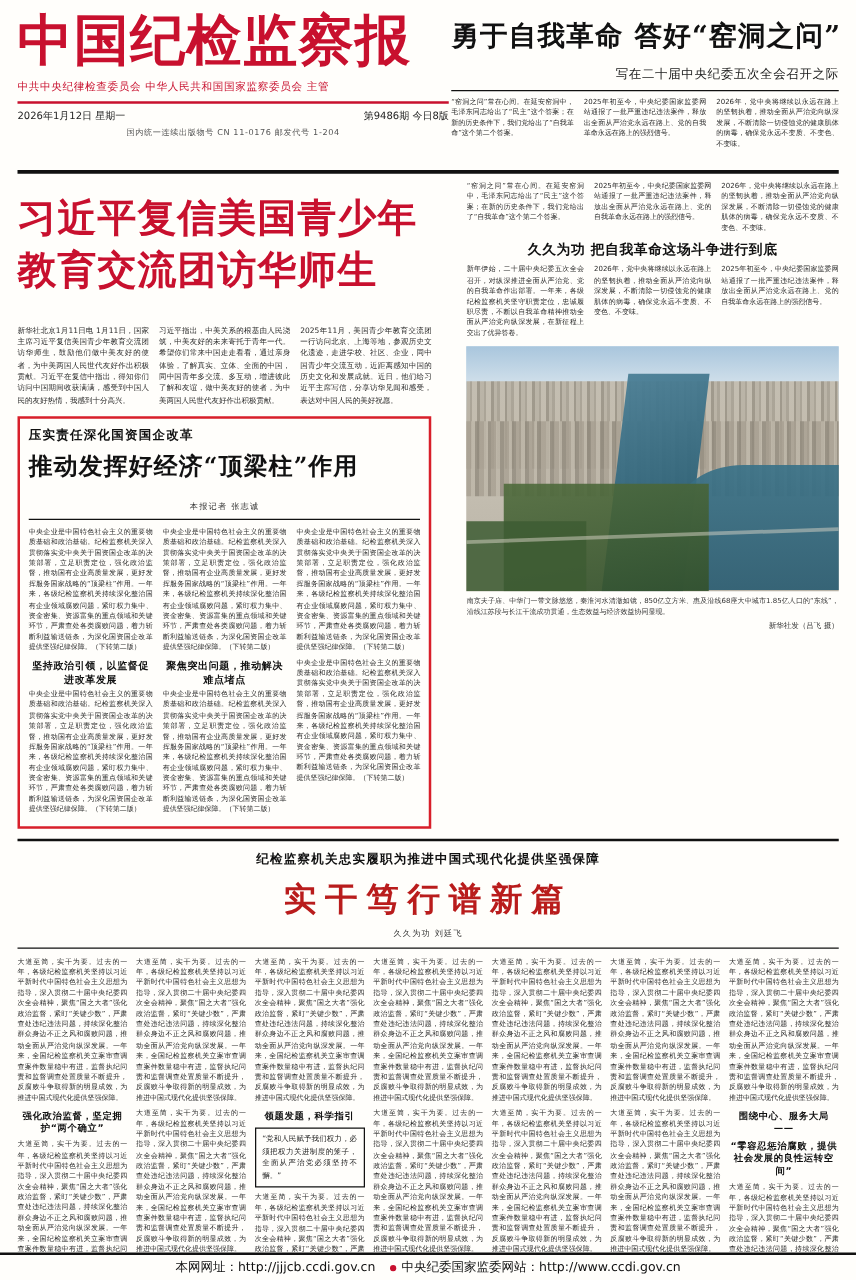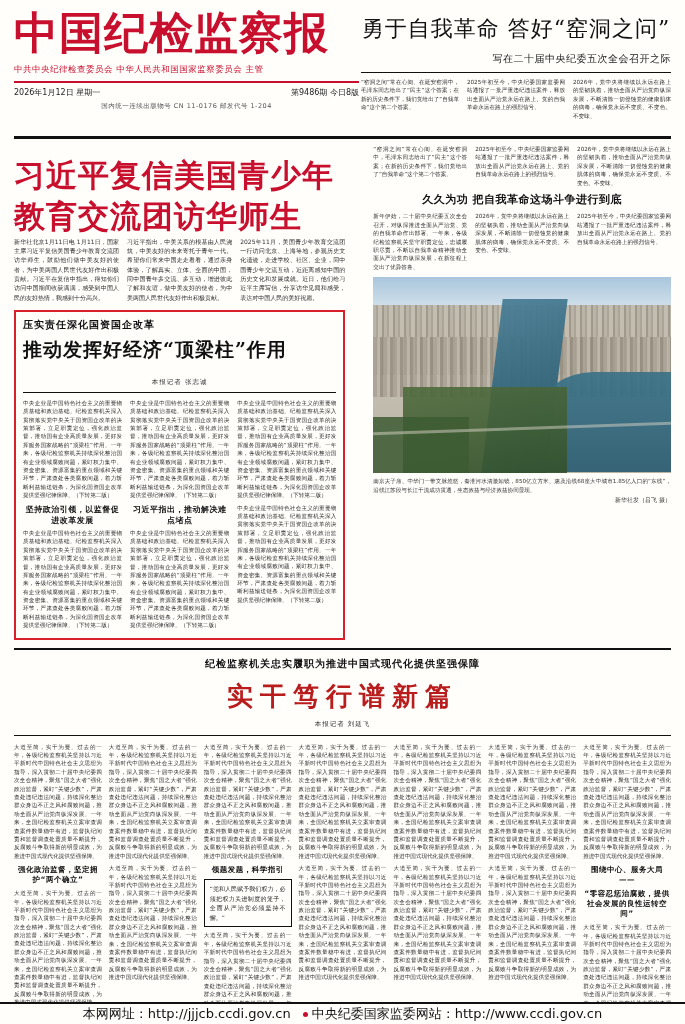--- a/index.html
+++ b/index.html
@@ -37,39 +37,39 @@
     display:flex;justify-content:space-between;align-items:center;
     font-size:8px;color:#222;margin-top:4px;
   }
   .mast-barcodeline{
     margin-top:4px;font-size:6.5px;color:#555;letter-spacing:.5px;text-align:center;
   }
 
   .mast-right{width:310px;text-align:center;padding-top:4px;}
   .lead-title{
     font-family:"DejaVu Serif","Liberation Serif",serif;
-    font-weight:normal;font-size:22px;color:#111;letter-spacing:1px;white-space:nowrap;
+    font-weight:bold;font-size:22px;color:#111;letter-spacing:1px;white-space:nowrap;
   }
   .lead-sub{font-size:10px;color:#222;margin-top:8px;letter-spacing:.5px;text-align:right;}
   .lead-rule{height:1px;background:#111;margin-top:6px;}
 
   
   .hr-thick{height:3px;background:#111;margin-top:6px;}
   .main-area{display:flex;margin-top:6px;}
   .left-col{width:345px;}
   .right-col{width:310px;margin-left:12px;padding-left:16px;}
 
   .headline{
     font-family:"DejaVu Serif","Liberation Serif",serif;
     font-weight:bold;
     color:#c8102e;
     font-size:31px;
     line-height:1.32;
     letter-spacing:1px;
-    margin:10px 0 0;
+    margin:10px 0 23px;
   }
   .headline .l2{display:block;}
 
   
   .cols{display:flex;gap:8px;}
   .col{flex:1;}
   .tx{
     font-size:6px;
     line-height:1.55;
     color:#2a2a2a;
@@ -149,21 +149,21 @@
   .quote-box{
     border:1px solid #111;padding:4px 5px;margin:4px 0;font-size:6px;line-height:1.6;
     text-align:justify;word-break:break-all;color:#222;
   }
 
   
   .footer{
     position:absolute;left:0;right:0;bottom:0;height:20px;
     border-top:2px solid #111;
     display:flex;align-items:center;justify-content:center;gap:12px;
-    font-size:13px;color:#111;background:#fffefb;
+    font-size:10px;color:#111;background:#fffefb;
   }
   .footer .dot{display:inline-block;width:5px;height:5px;background:#c8102e;border-radius:50%;margin-right:4px;vertical-align:middle;}
 </style>
 </head>
 <body>
 
 <div class="page">
 
   <div class="masthead">
     <div class="mast-left">
@@ -223,21 +223,21 @@
         <div class="boxed-byline">本报记者  张志诚</div>
         <div class="boxed-rule"></div>
         <div class="cols">
           <div class="col">
             <div class="tx dense">中央企业是中国特色社会主义的重要物质基础和政治基础。纪检监察机关深入贯彻落实党中央关于国资国企改革的决策部署，立足职责定位，强化政治监督，推动国有企业高质量发展，更好发挥服务国家战略的“顶梁柱”作用。一年来，各级纪检监察机关持续深化整治国有企业领域腐败问题，紧盯权力集中、资金密集、资源富集的重点领域和关键环节，严肃查处各类腐败问题，着力斩断利益输送链条，为深化国资国企改革提供坚强纪律保障。（下转第二版）</div>
             <div class="sub-head">坚持政治引领，以监督促进改革发展</div>
             <div class="tx dense">中央企业是中国特色社会主义的重要物质基础和政治基础。纪检监察机关深入贯彻落实党中央关于国资国企改革的决策部署，立足职责定位，强化政治监督，推动国有企业高质量发展，更好发挥服务国家战略的“顶梁柱”作用。一年来，各级纪检监察机关持续深化整治国有企业领域腐败问题，紧盯权力集中、资金密集、资源富集的重点领域和关键环节，严肃查处各类腐败问题，着力斩断利益输送链条，为深化国资国企改革提供坚强纪律保障。（下转第二版）</div>
           </div>
           <div class="col">
             <div class="tx dense">中央企业是中国特色社会主义的重要物质基础和政治基础。纪检监察机关深入贯彻落实党中央关于国资国企改革的决策部署，立足职责定位，强化政治监督，推动国有企业高质量发展，更好发挥服务国家战略的“顶梁柱”作用。一年来，各级纪检监察机关持续深化整治国有企业领域腐败问题，紧盯权力集中、资金密集、资源富集的重点领域和关键环节，严肃查处各类腐败问题，着力斩断利益输送链条，为深化国资国企改革提供坚强纪律保障。（下转第二版）</div>
-            <div class="sub-head">习近平指出，推动解决难点堵点</div>
+            <div class="sub-head">聚焦突出问题，推动解决难点堵点</div>
             <div class="tx dense">中央企业是中国特色社会主义的重要物质基础和政治基础。纪检监察机关深入贯彻落实党中央关于国资国企改革的决策部署，立足职责定位，强化政治监督，推动国有企业高质量发展，更好发挥服务国家战略的“顶梁柱”作用。一年来，各级纪检监察机关持续深化整治国有企业领域腐败问题，紧盯权力集中、资金密集、资源富集的重点领域和关键环节，严肃查处各类腐败问题，着力斩断利益输送链条，为深化国资国企改革提供坚强纪律保障。（下转第二版）</div>
           </div>
           <div class="col">
             <div class="tx dense">中央企业是中国特色社会主义的重要物质基础和政治基础。纪检监察机关深入贯彻落实党中央关于国资国企改革的决策部署，立足职责定位，强化政治监督，推动国有企业高质量发展，更好发挥服务国家战略的“顶梁柱”作用。一年来，各级纪检监察机关持续深化整治国有企业领域腐败问题，紧盯权力集中、资金密集、资源富集的重点领域和关键环节，严肃查处各类腐败问题，着力斩断利益输送链条，为深化国资国企改革提供坚强纪律保障。（下转第二版）</div>
             <div class="tx dense" style="margin-top:4px;">中央企业是中国特色社会主义的重要物质基础和政治基础。纪检监察机关深入贯彻落实党中央关于国资国企改革的决策部署，立足职责定位，强化政治监督，推动国有企业高质量发展，更好发挥服务国家战略的“顶梁柱”作用。一年来，各级纪检监察机关持续深化整治国有企业领域腐败问题，紧盯权力集中、资金密集、资源富集的重点领域和关键环节，严肃查处各类腐败问题，着力斩断利益输送链条，为深化国资国企改革提供坚强纪律保障。（下转第二版）</div>
           </div>
         </div>
       </div>
     </div>
 
@@ -278,21 +278,21 @@
         <div class="ph-road"></div>
       </div>
       <div class="photo-caption">南京夫子庙、中华门一带文脉悠悠，秦淮河水清澈如镜，850亿立方米、惠及沿线68座大中城市1.85亿人口的“东线”，沿线江苏段与长江干流成功贯通，生态效益与经济效益协同显现。</div>
       <div class="photo-credit">新华社发（吕飞  摄）</div>
     </div>
   </div>
 
   <div class="bottom-rule"></div>
   <div class="bt-kicker">纪检监察机关忠实履职为推进中国式现代化提供坚强保障</div>
   <div class="bt-title">实干笃行谱新篇</div>
-  <div class="bt-byline">本报记者  刘廷飞</div>
+  <div class="bt-byline">久久为功  刘廷飞</div>
   <div class="bt-rule"></div>
 
   <div class="bt-cols">
     <div class="bt-col">
       <div class="tx dense">大道至简，实干为要。过去的一年，各级纪检监察机关坚持以习近平新时代中国特色社会主义思想为指导，深入贯彻二十届中央纪委四次全会精神，聚焦“国之大者”强化政治监督，紧盯“关键少数”，严肃查处违纪违法问题，持续深化整治群众身边不正之风和腐败问题，推动全面从严治党向纵深发展。一年来，全国纪检监察机关立案审查调查案件数量稳中有进，监督执纪问责和监督调查处置质量不断提升，反腐败斗争取得新的明显成效，为推进中国式现代化提供坚强保障。</div>
       <div class="sec-head">强化政治监督，坚定拥护“两个确立”</div>
       <div class="tx dense">大道至简，实干为要。过去的一年，各级纪检监察机关坚持以习近平新时代中国特色社会主义思想为指导，深入贯彻二十届中央纪委四次全会精神，聚焦“国之大者”强化政治监督，紧盯“关键少数”，严肃查处违纪违法问题，持续深化整治群众身边不正之风和腐败问题，推动全面从严治党向纵深发展。一年来，全国纪检监察机关立案审查调查案件数量稳中有进，监督执纪问责和监督调查处置质量不断提升，反腐败斗争取得新的明显成效，为推进中国式现代化提供坚强保障。</div>
     </div>
     <div class="bt-col">
       <div class="tx dense">大道至简，实干为要。过去的一年，各级纪检监察机关坚持以习近平新时代中国特色社会主义思想为指导，深入贯彻二十届中央纪委四次全会精神，聚焦“国之大者”强化政治监督，紧盯“关键少数”，严肃查处违纪违法问题，持续深化整治群众身边不正之风和腐败问题，推动全面从严治党向纵深发展。一年来，全国纪检监察机关立案审查调查案件数量稳中有进，监督执纪问责和监督调查处置质量不断提升，反腐败斗争取得新的明显成效，为推进中国式现代化提供坚强保障。</div>

